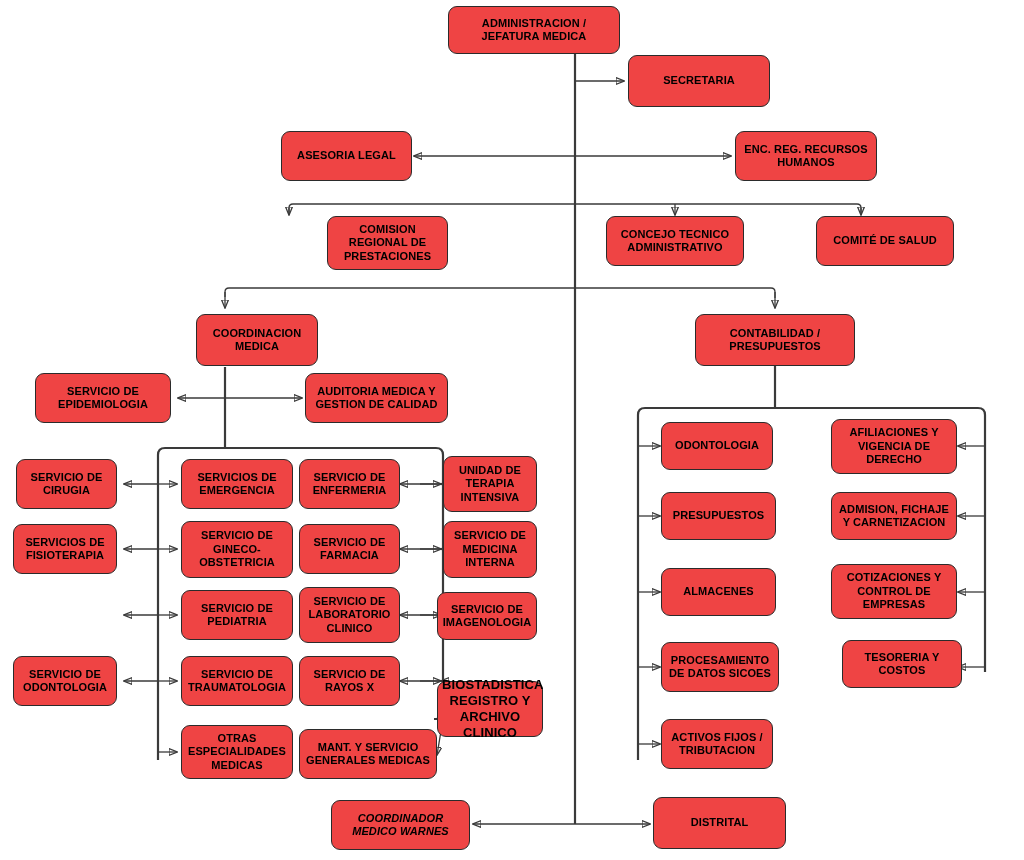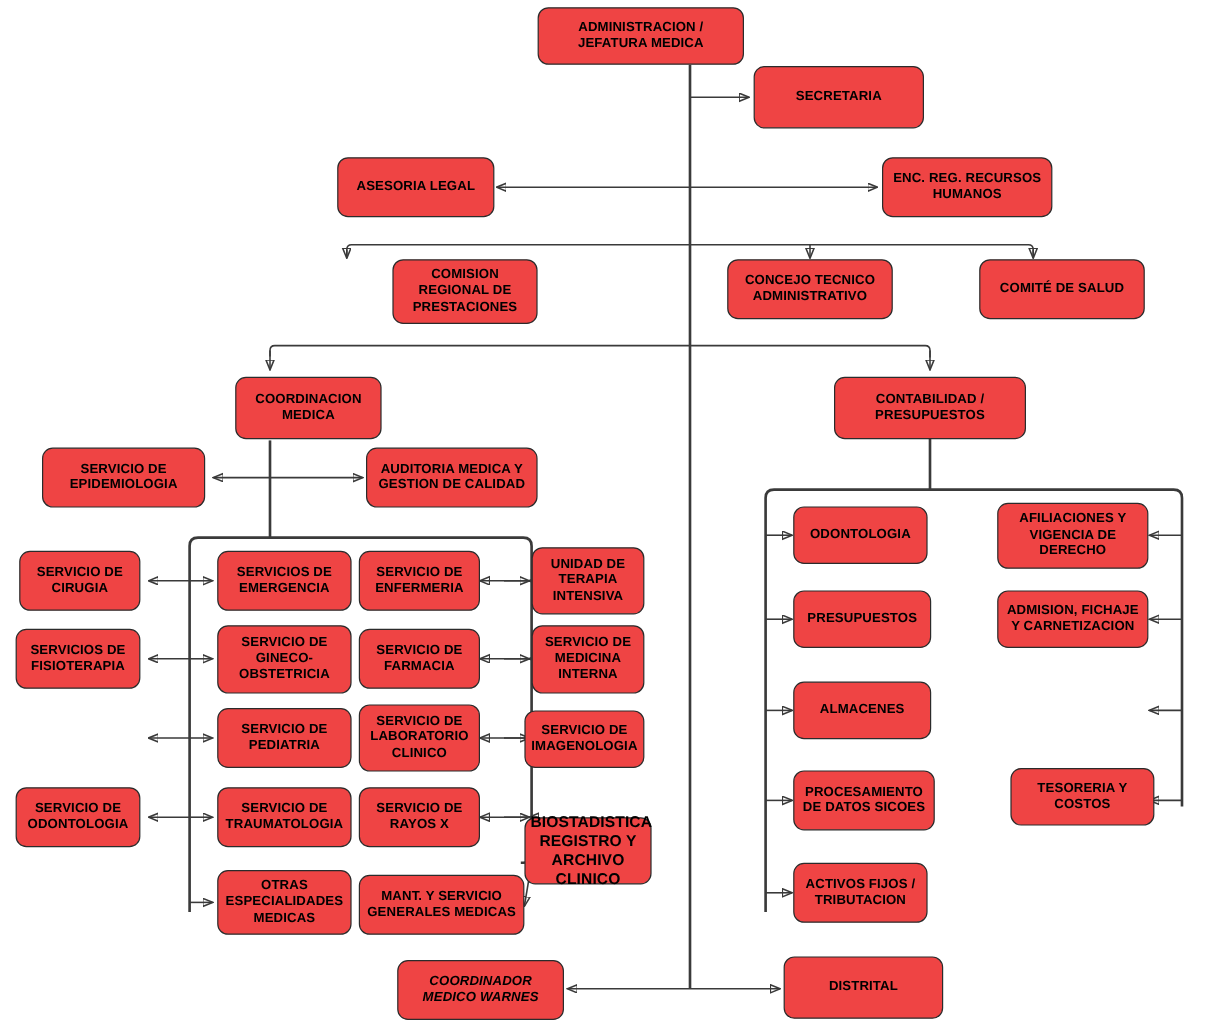--- a/index.html
+++ b/index.html
@@ -264,20 +264,25 @@
 
   <div class="node f10" style="left:831px;top:419px;width:126px;height:55px;">
     <span>AFILIACIONES Y
 VIGENCIA DE
 DERECHO</span>
   </div>
   <div class="node f10" style="left:831px;top:492px;width:126px;height:48px;">
     <span>ADMISION, FICHAJE
 Y CARNETIZACION</span>
   </div>
+  <div class="node f10" style="left:831px;top:564px;width:126px;height:55px;">
+    <span>COTIZACIONES Y
+CONTROL DE
+EMPRESAS</span>
+  </div>
   <div class="node f10" style="left:842px;top:640px;width:120px;height:48px;">
     <span>TESORERIA Y
 COSTOS</span>
   </div>
 
   <div class="node f10" style="left:331px;top:800px;width:139px;height:50px;font-style:italic;">
     <span>COORDINADOR
 MEDICO WARNES</span>
   </div>
   <div class="node f10" style="left:653px;top:797px;width:133px;height:52px;">

